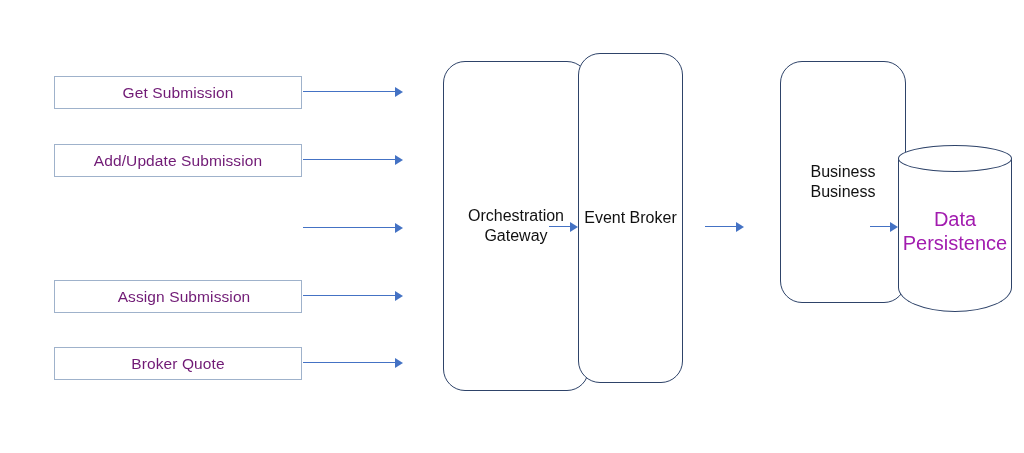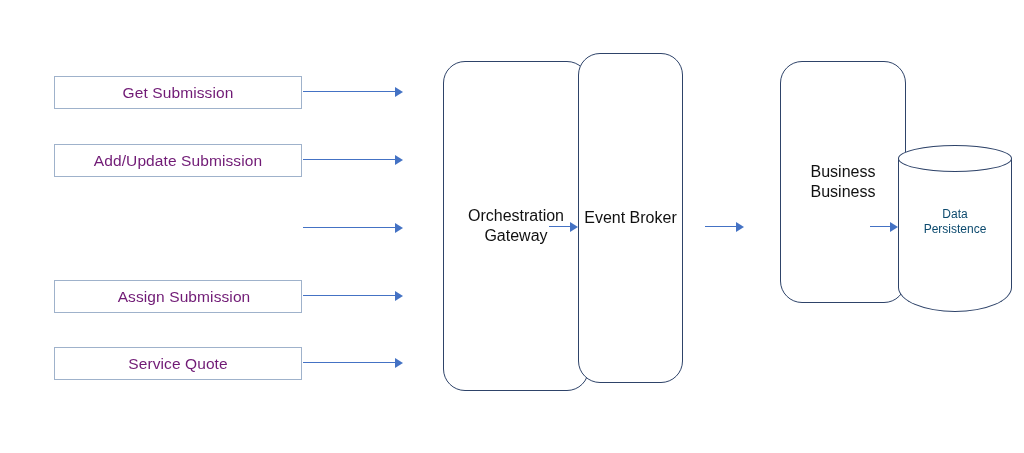--- a/index.html
+++ b/index.html
@@ -88,22 +88,22 @@
     border: 1.6px solid #2E4369;
     border-radius: 50%;
     background: #FFFFFF;
   }
   .cyl-label {
     position: absolute;
     left: -6px;
     top: 62px;
     width: 126px;
     text-align: center;
-    font-size: 12px;
-    color: #0c4a6e;
+    font-size: 20px;
+    color: #a21caf;
     line-height: 1.22;
   }
   
   .arrow {
     position: absolute;
     height: 10px;
     display: block;
   }
   .arrow .shaft {
     position: absolute;
@@ -134,21 +134,21 @@
   <div class="req-box" style="top:144px;">
     <span>Add/Update Submission</span>
   </div>
 
 
   <div class="req-box" style="top:280px;padding-left:12px;">
     <span>Assign Submission</span>
   </div>
 
   <div class="req-box" style="top:347px;">
-    <span>Service Quote</span>
+    <span>Broker Quote</span>
   </div>
 
   <div class="arrow" style="left:303px; top:87px; width:100px;">
     <span class="shaft" style="width:92px;"></span>
     <span class="head" style="left:92px;"></span>
   </div>
 
   <div class="arrow" style="left:303px; top:155px; width:100px;">
     <span class="shaft" style="width:92px;"></span>
     <span class="head" style="left:92px;"></span>

